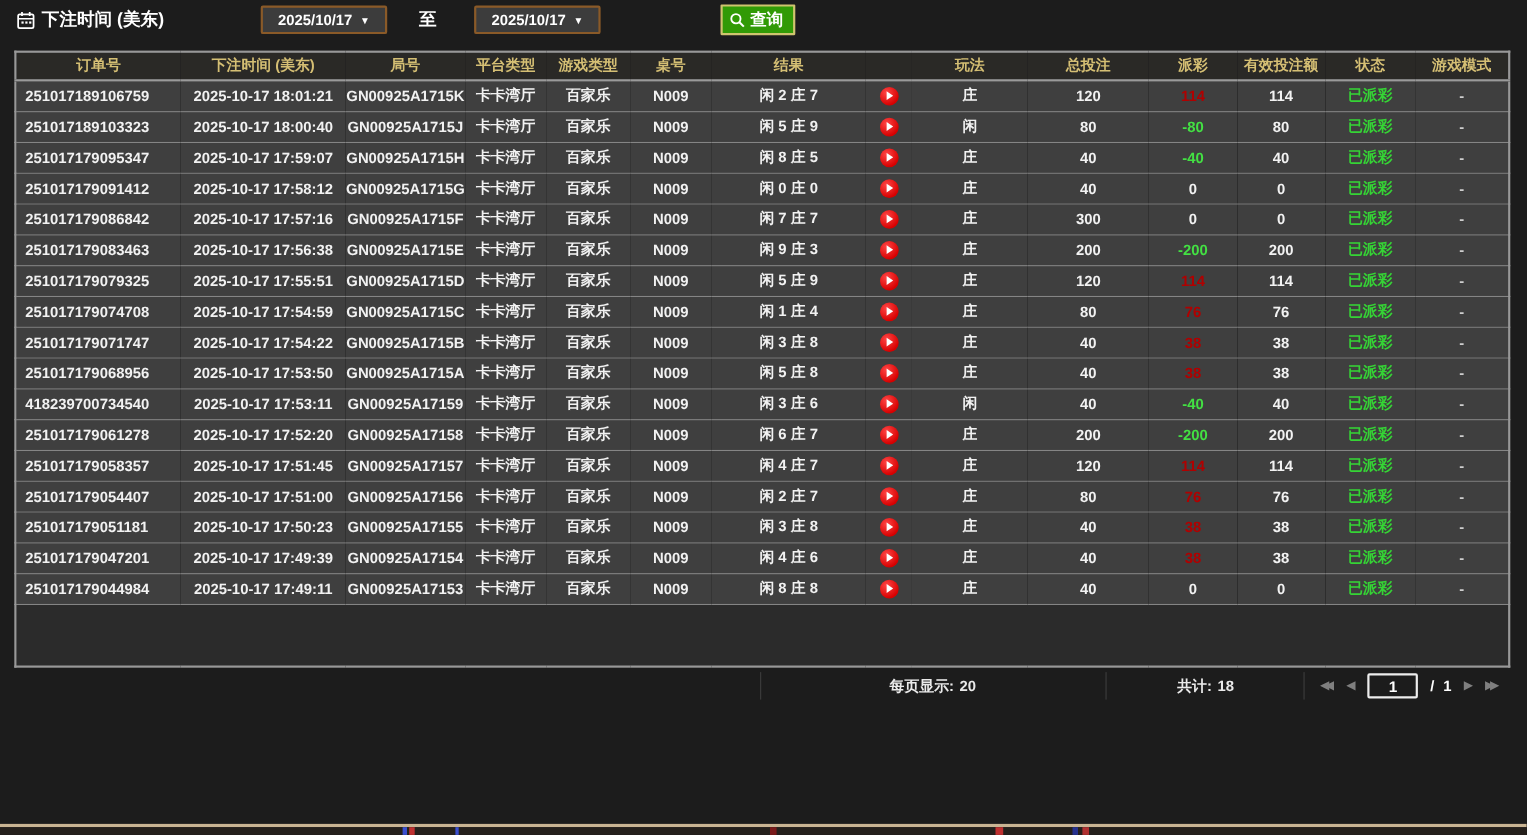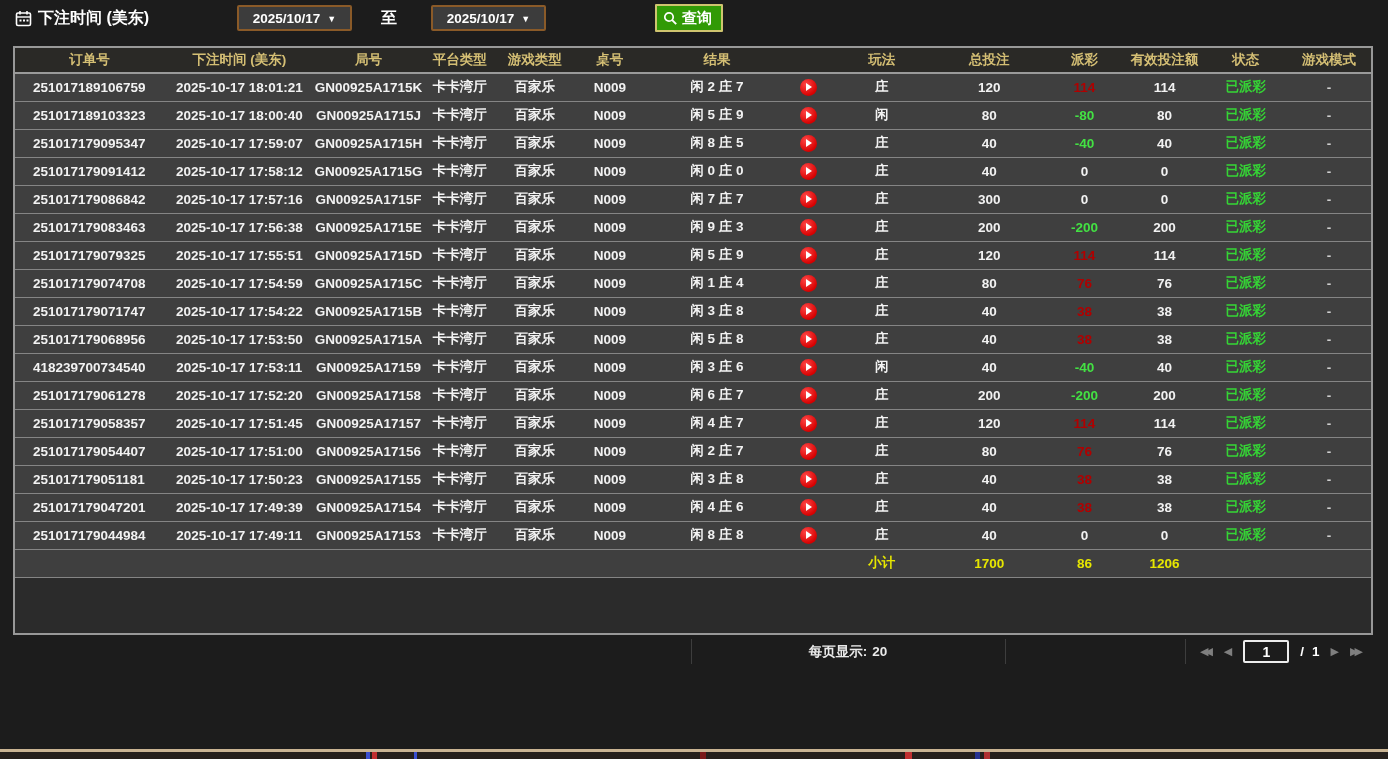--- a/index.html
+++ b/index.html
@@ -53,21 +53,21 @@
     background:#2a2926; color:var(--header-gold,#d5bf74);
     font-size:13.5px; font-weight:bold; height:26px;
     border-bottom:2px solid #9a9a9a; white-space:nowrap; overflow:hidden;
   }
   td {
     height:28px; background:#3f3f3f;
     border-bottom:1px solid #858585;
     color:#f2f2f2; font-size:13.5px; font-weight:bold;
     text-align:center; white-space:nowrap; overflow:hidden;
   }
-  td.c-order { text-align:left; padding-left:18px; }
+  td.c-order { text-align:left; padding-left:8px; }
   td.payout.win  { color:var(--win-red,#b00000); }
   td.payout.loss { color:var(--loss-green,#43e143); }
   td.payout.zero { color:#f2f2f2; }
   td.status { color:var(--status-green,#35d435); }
   td.mode   { color:#cfcfcf; }
 
   .play-btn {
     width:17px; height:17px; border-radius:50%;
     background:radial-gradient(circle at 35% 30%, #ff4545, var(--play-red,#d60000) 72%);
     display:inline-flex; align-items:center; justify-content:center;
@@ -550,45 +550,41 @@
     </td>
     <td>庄</td>
     <td>40</td>
     <td class="payout zero">0</td>
     <td>0</td>
     <td class="status">已派彩</td>
     <td class="mode">-</td>
   </tr>
 </tbody>
     <tbody>
-      <tr class="total-row">
-        <td colspan="8"></td>
-        <td>小计</td>
-        <td>1700</td>
-        <td>86</td>
-        <td>1206</td>
-        <td colspan="2"></td>
-      </tr>
       <tr class="filler-row">
         <td colspan="14"></td>
       </tr>
     </tbody>
   </table>
 </div>
 
 <div class="footerbar">
   <div class="fb-divider fb-d1"></div>
   <div class="fb-divider fb-d2"></div>
   <div class="fb-divider fb-d3"></div>
 
   <div class="per-page">
     <span>每页显示:</span>
     <span>20</span>
   </div>
 
+  <div class="total-count">
+    <span>共计:</span>
+    <span>18</span>
+  </div>
 
   <div class="pagination">
     <span class="pg-arrow dbl">◀◀</span>
     <span class="pg-arrow">◀</span>
     <input class="page-input" value="1" style="">
     <span class="page-total">
       <span>/</span>
       <span>1</span>
     </span>
     <span class="pg-arrow">▶</span>

